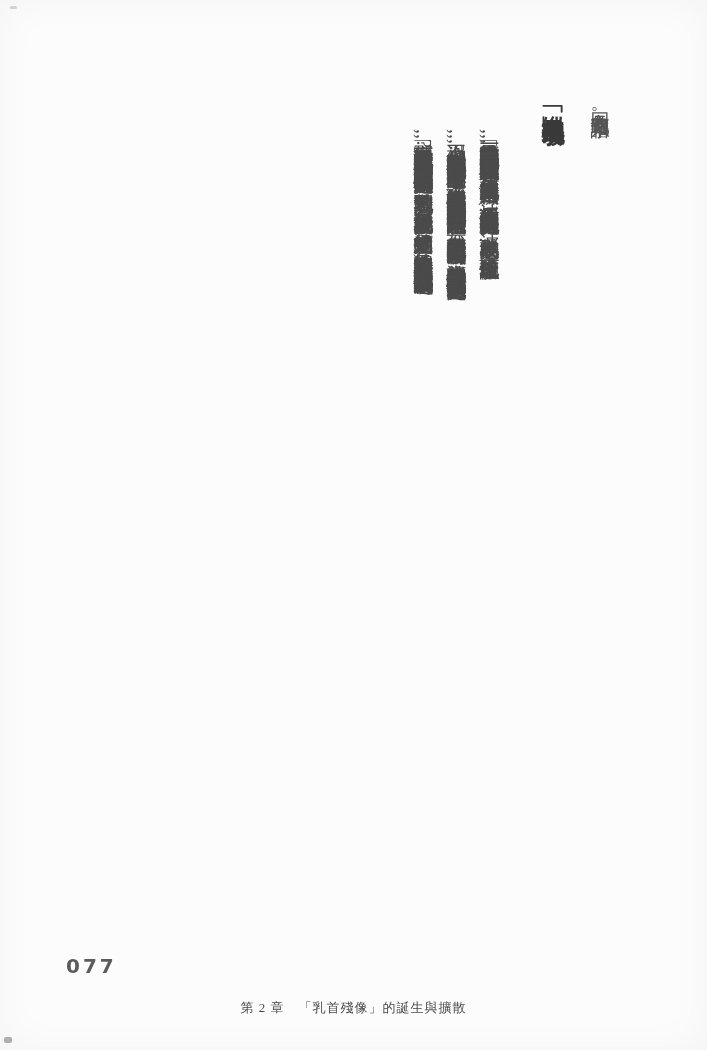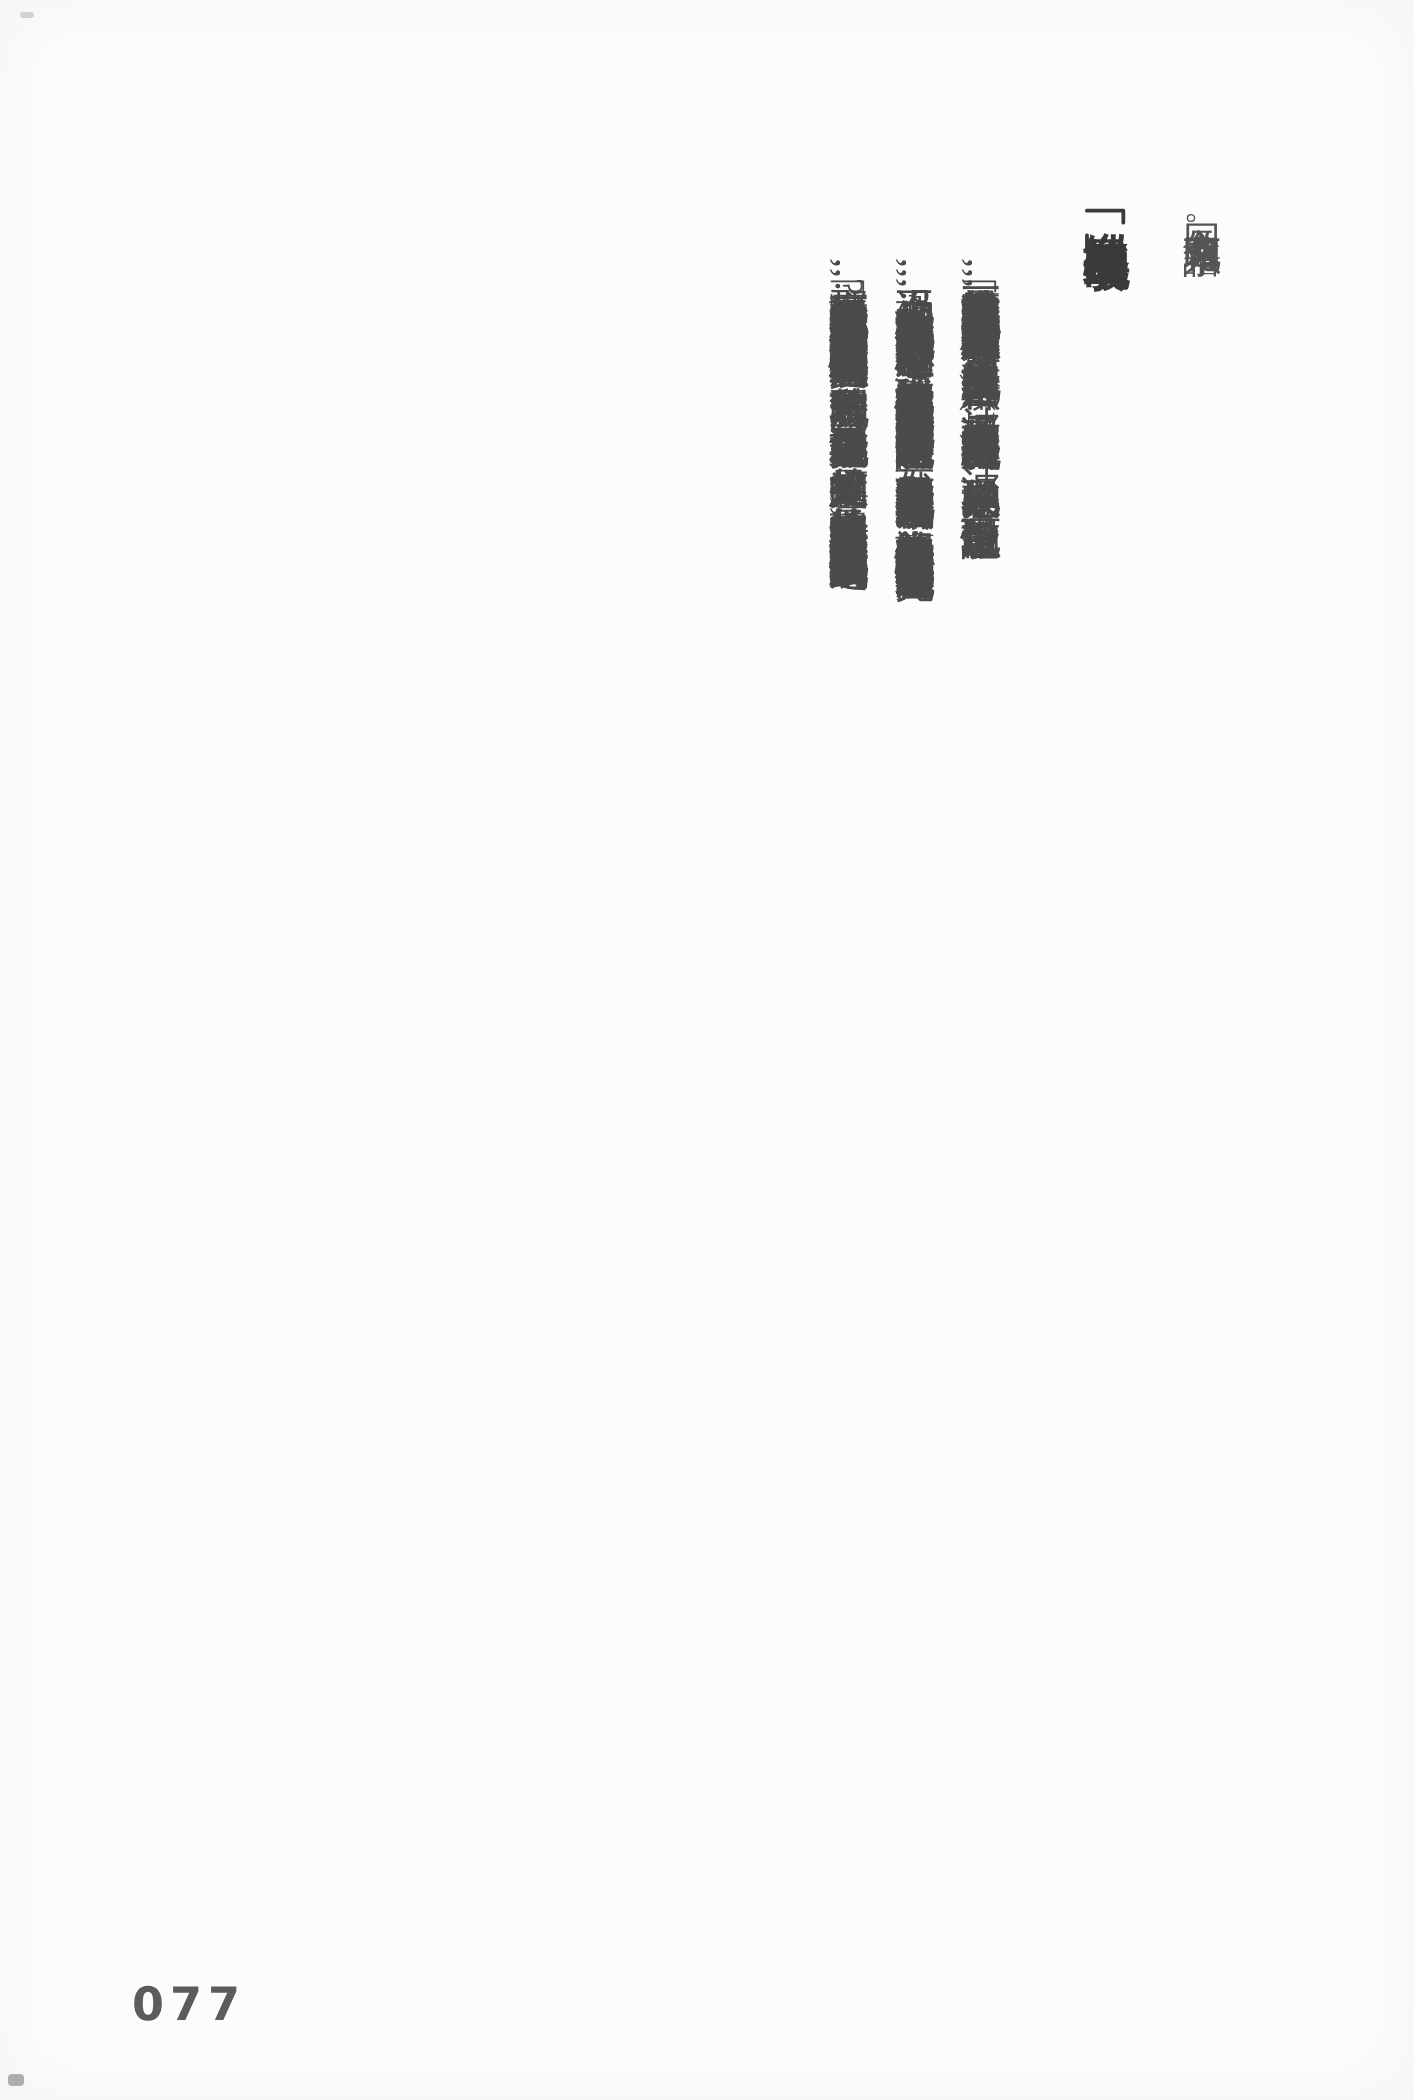--- a/index.html
+++ b/index.html
@@ -47,23 +47,23 @@
     line-height: 33px;
     letter-spacing: 0;
     text-indent: 32px;
     color: #4b4b4b;
   }
 
   
   .page-number {
     position: absolute;
     left: 66px;
-    top: 990px;
+    top: 954px;
     font-family: "DejaVu Sans", "Liberation Sans", sans-serif;
-    font-size: 23px;
+    font-size: 20px;
     font-weight: 600;
     letter-spacing: 3px;
     color: #5c5c5c;
   }
   .chapter-line {
     position: absolute;
     left: 0;
     right: 0;
     top: 999px;
     text-align: center;
@@ -91,17 +91,20 @@
 
     <p class="para">成人漫畫界突然造訪的典範轉移,成為一種嶄新乳房搖晃表現法的「乳首殘像」,剖析其內涵,我們可以在其中看到一種非常有意思的創意轉換。原來用於漫畫中的乳房搖晃,都是用橫(S波)來表現輪廓的震動;但乳首殘像卻用了縱向的搖晃(P波)來表現搖晃的動感。這可以說是革命性的發現。</p>
 
     <p class="para">不過,仔細想想,現實中的乳房劇烈搖動時,真的可能只有乳頭留下殘影嗎?筆者心中產生了這個疑問。現實中的車燈殘影,是光源在黑暗中快速移動導致的視覺暫留現象;那麼如果模仿汽車在黑暗中的甩尾,在乳頭塗上螢光塗料,使其在黑暗中搖晃的話,或許也能得出相同的效果。然而,實際上看到的可能只有整個乳房在搖晃,又或是因為太暗而什麼都看不到。筆者認為,實驗的結果恐怕只能得到本章最初提到成人片中的那種狀態,就算把漫畫中的表現應用到現實,很可能也只會得到完全不有趣的效果。</p>
 
     <p class="para">那麼,為什麼「乳首殘像」表現會被這麼多成人漫畫家拿來用,並一直成長至今呢?其原因或許在於,這種表現中存在著唯有漫畫才能表現的妄想力,以及超越現實的性衝動。希望乳房激烈的震動、希望能更直接地感受那種晃動、想知道搖晃的幅度、想知道它的柔軟;難道不是讀者的這種希望,與作家的妄想力結合後,才創造了此種表現,使之成長為最具效果的表現公約嗎?</p>
   </div>
 
   <span class="page-number">077</span>
 
+  <div class="chapter-line">
+    <span class="chapter-label">第 2 章</span><span class="chapter-title">「乳首殘像」的誕生與擴散</span>
+  </div>
 
   <div class="artifact tl"></div>
   <div class="artifact bl"></div>
 
 </div>
 
 </body></html>

